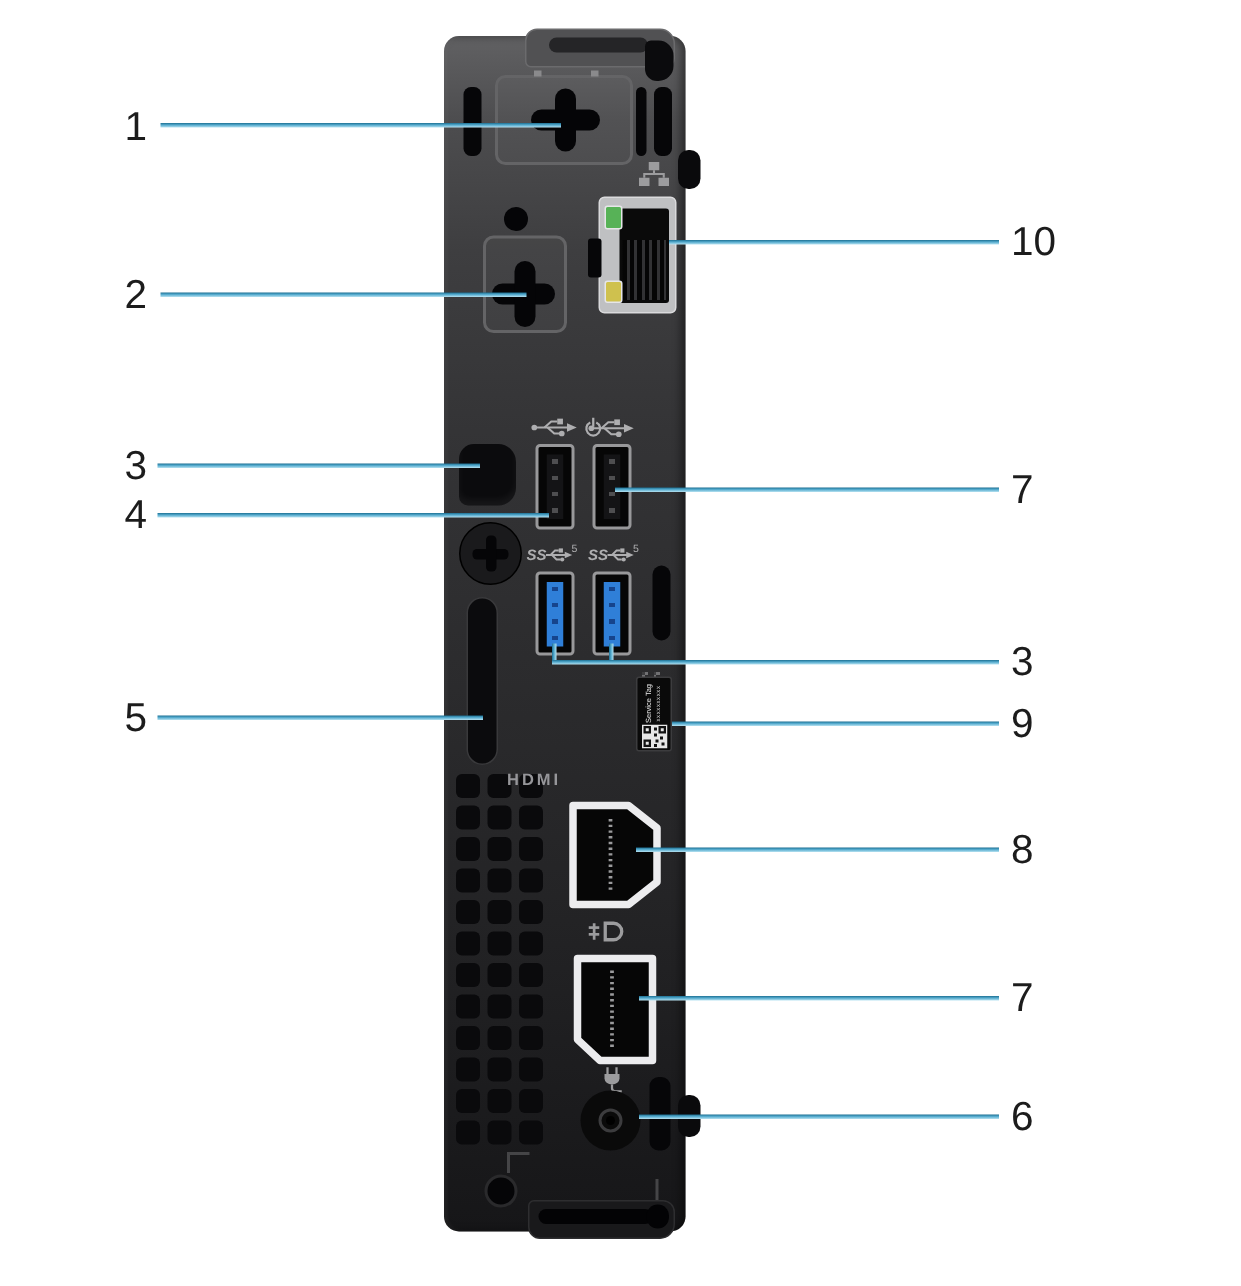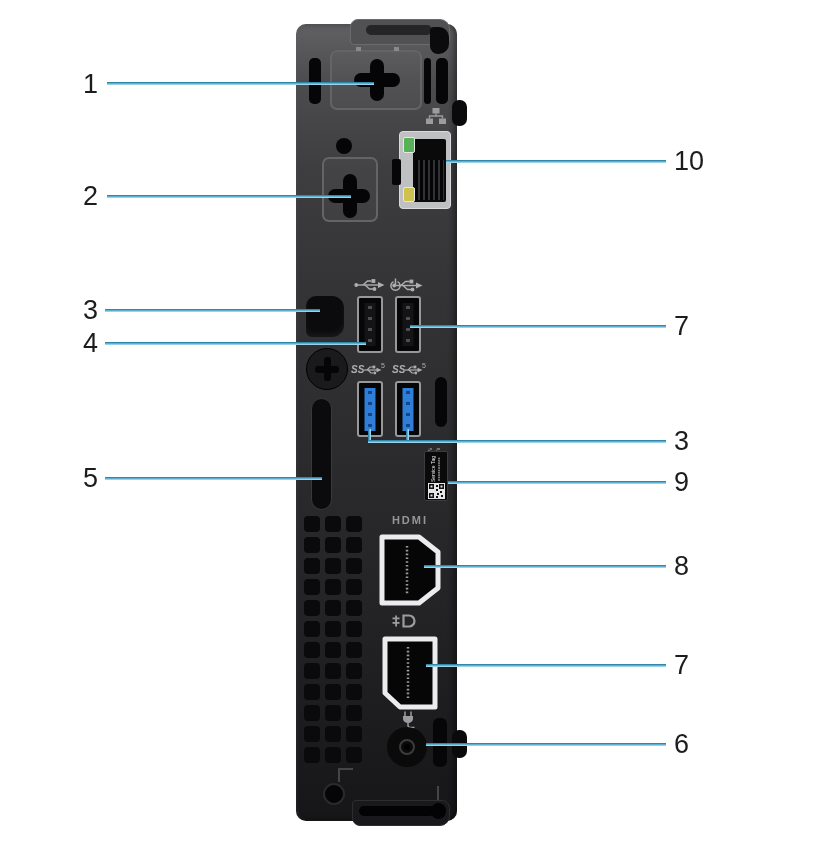--- a/index.html
+++ b/index.html
@@ -44,21 +44,21 @@
         border:1px solid #000;box-sizing:border-box;}
   .cross-h{position:absolute;left:8px;top:17px;width:24px;height:7px;background:#050507;border-radius:3px;}
   .cross-v{position:absolute;left:17px;top:8px;width:7px;height:24px;background:#050507;border-radius:3px;}
   .service-tag{position:absolute;left:424px;top:451px;width:24px;height:50px;background:#0a0a0a;border:1px solid #3c3c3e;
         border-radius:2px;box-sizing:border-box;}
   .st-text{position:absolute;left:-12px;top:12px;width:46px;transform:rotate(-90deg);color:#e8e8e8;
         font-size:5px;line-height:5px;text-align:center;white-space:nowrap;}
   .st-xxx{font-size:4px;color:#cfcfcf;letter-spacing:.4px;}
   .vent-grid{position:absolute;left:304px;top:516px;display:grid;grid-template-columns:repeat(3,16px);grid-auto-rows:16px;gap:5px;}
   .vent-grid div{background:#0a0a0c;border-radius:4px;}
-  .hdmi-label{position:absolute;left:358px;top:514px;width:70px;text-align:right;color:#96969a;
+  .hdmi-label{position:absolute;left:338px;top:514px;width:70px;text-align:left;color:#96969a;
         font-size:11px;font-weight:bold;letter-spacing:2px;}
   .power-jack{position:absolute;left:387px;top:727px;width:40px;height:40px;background:#0a0a0a;border-radius:50%;}
   .power-ring{position:absolute;left:12px;top:12px;width:16px;height:16px;border:2px solid #3c3c3e;border-radius:50%;box-sizing:border-box;}
   .power-dot{position:absolute;left:17px;top:17px;width:6px;height:6px;background:#000;border-radius:50%;}
   .corner-tl{position:absolute;left:338px;top:768px;width:13px;height:12px;border-left:2px solid #454547;border-top:2px solid #454547;}
   .corner-br{position:absolute;left:424px;top:786px;width:13px;height:14px;border-right:2px solid #454547;border-bottom:2px solid #454547;}
   .bottom-lip{position:absolute;left:352px;top:800px;width:98px;height:26px;background:#19191b;border:1px solid #2e2e30;
         border-radius:4px 8px 10px 8px;box-sizing:border-box;}
   .lip-slot{position:absolute;left:6px;top:5px;width:76px;height:10px;background:#030305;border-radius:5px;}
   .lip-dot{position:absolute;left:78px;top:2px;width:15px;height:16px;background:#030305;border-radius:8px;}

